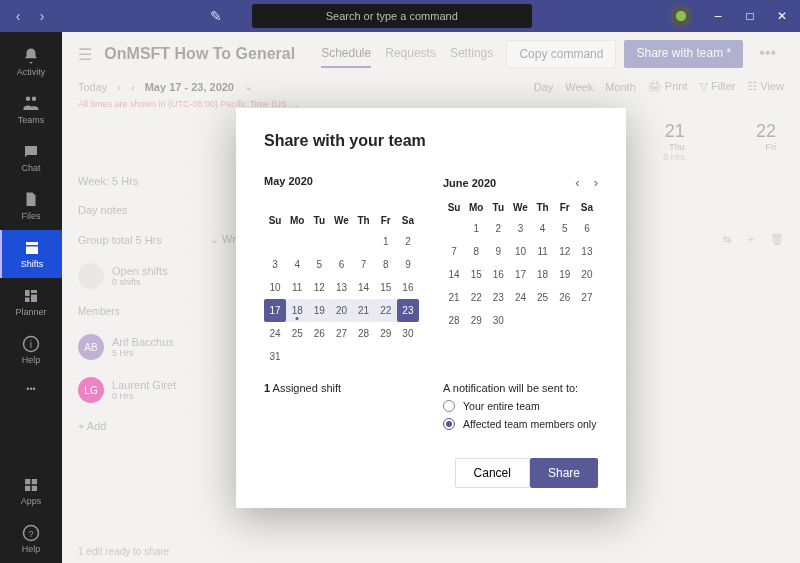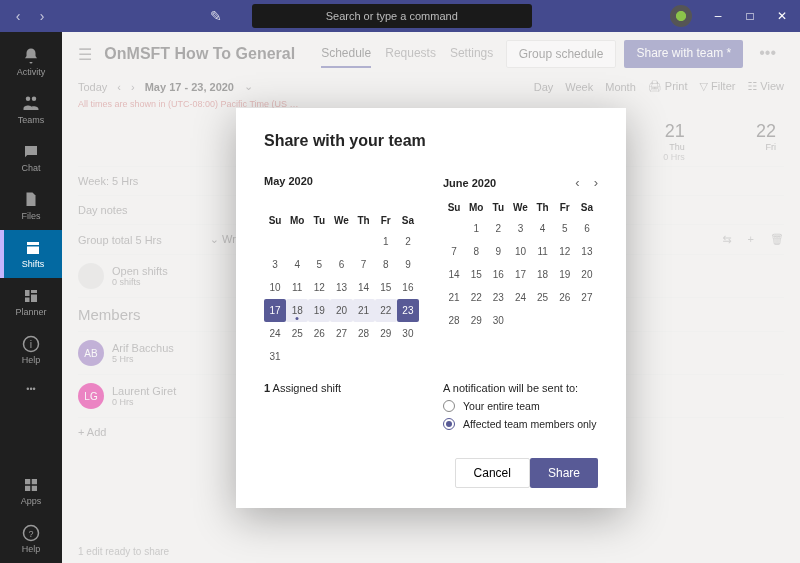--- a/index.html
+++ b/index.html
@@ -8,21 +8,21 @@
 .nav-btns{display:flex;padding:0 8px;gap:4px}
 .nav-btns span{width:20px;height:20px;display:flex;align-items:center;justify-content:center;opacity:.7;font-size:14px}
 .compose{margin-left:150px;font-size:14px;opacity:.8}
 .search{background:#1a1a1a;margin-left:30px;height:24px;width:280px;border-radius:3px;display:flex;align-items:center;justify-content:center;font-size:11px;color:#bbb}
 .wincontrols{margin-left:auto;display:flex;align-items:center;gap:4px;padding-right:4px}
 .avatar-sm{width:22px;height:22px;border-radius:50%;background:radial-gradient(circle,#8bc34a 30%,#555 35%);margin-right:8px}
 .wc{width:28px;height:28px;display:flex;align-items:center;justify-content:center;font-size:12px}
 .app{display:flex;height:531px}
 .rail{width:62px;background:#1f1f1f;display:flex;flex-direction:column;align-items:center;padding-top:6px}
 .ritem{width:62px;height:48px;display:flex;flex-direction:column;align-items:center;justify-content:center;color:#999;font-size:9px;gap:2px;cursor:pointer}
-.ritem.active{background:#0369a1;color:#fff;border-left:4px solid #c4b5fd}
+.ritem.active{background:#1d4ed8;color:#fff;border-left:2px solid #c4b5fd}
 .ritem svg{width:18px;height:18px;fill:currentColor}
 .rail-spacer{flex:1}
 .main{flex:1;background:#f3f2f1;position:relative}
 .dim{position:absolute;inset:0;opacity:.45;pointer-events:none;padding:0}
 .header{display:flex;align-items:center;padding:8px 16px;gap:12px}
 .ham{font-size:16px;color:#888}
 .title{font-size:16px;font-weight:600;color:#555}
 .tabs{display:flex;gap:14px;margin-left:14px;font-size:12px;color:#888}
 .tabs span{padding:6px 0}
 .tabs span.active{border-bottom:2px solid #6264a7;color:#555}
@@ -153,21 +153,21 @@
     <div class="dim">
       <div class="header">
         <span class="ham">☰</span>
         <span class="title">OnMSFT How To General</span>
         <div class="tabs">
           <span class="active">Schedule</span>
           <span>Requests</span>
           <span>Settings</span>
         </div>
         <div class="hdr-btns">
-          <span class="btn">Group schedule</span>
+          <span class="btn">Copy command</span>
           <span class="btn primary">Share with team *</span>
           <span class="dots">•••</span>
         </div>
       </div>
       <div class="subbar">
         <span>Today</span>
         <span>‹</span>
         <span>›</span>
         <span class="rng">May 17 - 23, 2020</span>
         <span>⌄</span>
@@ -200,21 +200,21 @@
               <span>🗑</span>
             </span>
         </div>
         <div class="rowline">
             <span class="circ" style="background:#ddd"></span>
             <div>
               <div>Open shifts</div>
               <div style="font-size:9px">0 shifts</div>
             </div>
           </div>
-        <div class="rowline" style="font-size:15px">Members</div>
+        <div class="rowline" style="font-size:10px">Members</div>
         <div class="rowline">
             <span class="circ" style="background:#8764b8">AB</span>
             <div>
               <div>Arif Bacchus</div>
               <div style="font-size:9px">5 Hrs</div>
             </div>
           </div>
         <div class="rowline">
             <span class="circ" style="background:#e3008c">LG</span>
             <div>

